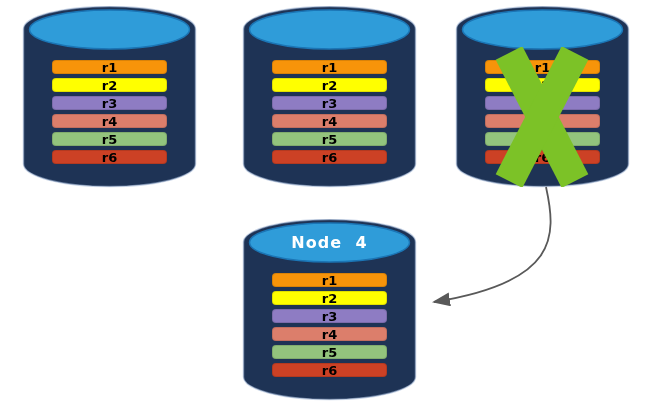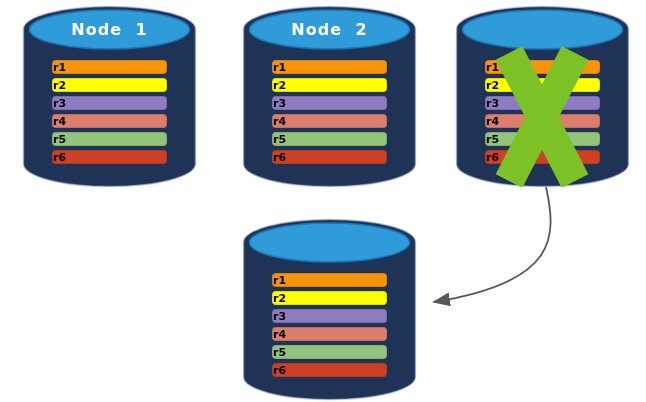--- a/index.html
+++ b/index.html
@@ -43,21 +43,22 @@
   .rows {
     position: absolute;
     left: 30px;
     top: 54px;
     width: 115px;
   }
   .row {
     height: 14px;
     margin-bottom: 4px;
     border-radius: 4px;
-    font-size: 11px;
+    text-align: center;
+    font-size: 13px;
     font-weight: bold;
     line-height: 14px;
     border: 1px solid rgba(0,0,0,0.12);
     box-sizing: border-box;
   }
   .x-overlay {
     position: absolute;
     left: 492px;
     top: 47px;
     width: 100px;
@@ -76,37 +77,35 @@
 </head>
 <body>
 
 <div class="canvas">
 
   <div class="node" style="left:22px;top:6px">
     <svg class="cyl-svg" viewBox="0 0 175 182">
       <path d="M1.5 23 A 86 22.5 0 0 1 173.5 23 L 173.5 158 A 86 22.5 0 0 1 1.5 158 Z" stroke-opacity="0.55" stroke-width="1.5" fill="#1E3355" stroke="#9AB0D2"></path>
       <ellipse cx="87.5" cy="23.5" rx="80" ry="19.5" stroke-width="1.5" fill="#2F9CD9" stroke="#1B75B5"></ellipse>
     </svg>
-    <div class="node-label" style="color: rgb(255, 255, 255);">Node 1</div>
     <div class="rows" style="color: rgb(0, 0, 0);">
       <div class="row" style="background-color: rgb(247, 148, 10);"><span>r1</span></div>
       <div class="row" style="background-color: rgb(255, 255, 0);"><span>r2</span></div>
       <div class="row" style="background-color: rgb(142, 124, 195);"><span>r3</span></div>
       <div class="row" style="background-color: rgb(220, 126, 107);"><span>r4</span></div>
       <div class="row" style="background-color: rgb(147, 196, 125);"><span>r5</span></div>
       <div class="row" style="background-color: rgb(204, 65, 37);"><span>r6</span></div>
     </div>
   </div>
 
   <div class="node" style="left:242px;top:6px">
     <svg class="cyl-svg" viewBox="0 0 175 182">
       <path d="M1.5 23 A 86 22.5 0 0 1 173.5 23 L 173.5 158 A 86 22.5 0 0 1 1.5 158 Z" stroke-opacity="0.55" stroke-width="1.5" fill="#1E3355" stroke="#9AB0D2"></path>
       <ellipse cx="87.5" cy="23.5" rx="80" ry="19.5" stroke-width="1.5" fill="#2F9CD9" stroke="#1B75B5"></ellipse>
     </svg>
-    <div class="node-label" style="color: rgb(255, 255, 255);">Node 2</div>
     <div class="rows" style="color: rgb(0, 0, 0);">
       <div class="row" style="background-color: rgb(247, 148, 10);"><span>r1</span></div>
       <div class="row" style="background-color: rgb(255, 255, 0);"><span>r2</span></div>
       <div class="row" style="background-color: rgb(142, 124, 195);"><span>r3</span></div>
       <div class="row" style="background-color: rgb(220, 126, 107);"><span>r4</span></div>
       <div class="row" style="background-color: rgb(147, 196, 125);"><span>r5</span></div>
       <div class="row" style="background-color: rgb(204, 65, 37);"><span>r6</span></div>
     </div>
   </div>
 
@@ -137,20 +136,21 @@
       </marker>
     </defs>
     <path d="M146 5 C157 55 158 100 34 120" fill="none" stroke-width="1.8" marker-end="url(#ah)" stroke="#595959"></path>
   </svg>
 
   <div class="node" style="left:242px;top:219px">
     <svg class="cyl-svg" viewBox="0 0 175 182">
       <path d="M1.5 23 A 86 22.5 0 0 1 173.5 23 L 173.5 158 A 86 22.5 0 0 1 1.5 158 Z" stroke-opacity="0.55" stroke-width="1.5" fill="#1E3355" stroke="#9AB0D2"></path>
       <ellipse cx="87.5" cy="23.5" rx="80" ry="19.5" stroke-width="1.5" fill="#2F9CD9" stroke="#1B75B5"></ellipse>
     </svg>
+    <div class="node-label" style="color: rgb(255, 255, 255);">Node 4</div>
     <div class="rows" style="color: rgb(0, 0, 0);">
       <div class="row" style="background-color: rgb(247, 148, 10);"><span>r1</span></div>
       <div class="row" style="background-color: rgb(255, 255, 0);"><span>r2</span></div>
       <div class="row" style="background-color: rgb(142, 124, 195);"><span>r3</span></div>
       <div class="row" style="background-color: rgb(220, 126, 107);"><span>r4</span></div>
       <div class="row" style="background-color: rgb(147, 196, 125);"><span>r5</span></div>
       <div class="row" style="background-color: rgb(204, 65, 37);"><span>r6</span></div>
     </div>
   </div>
 

